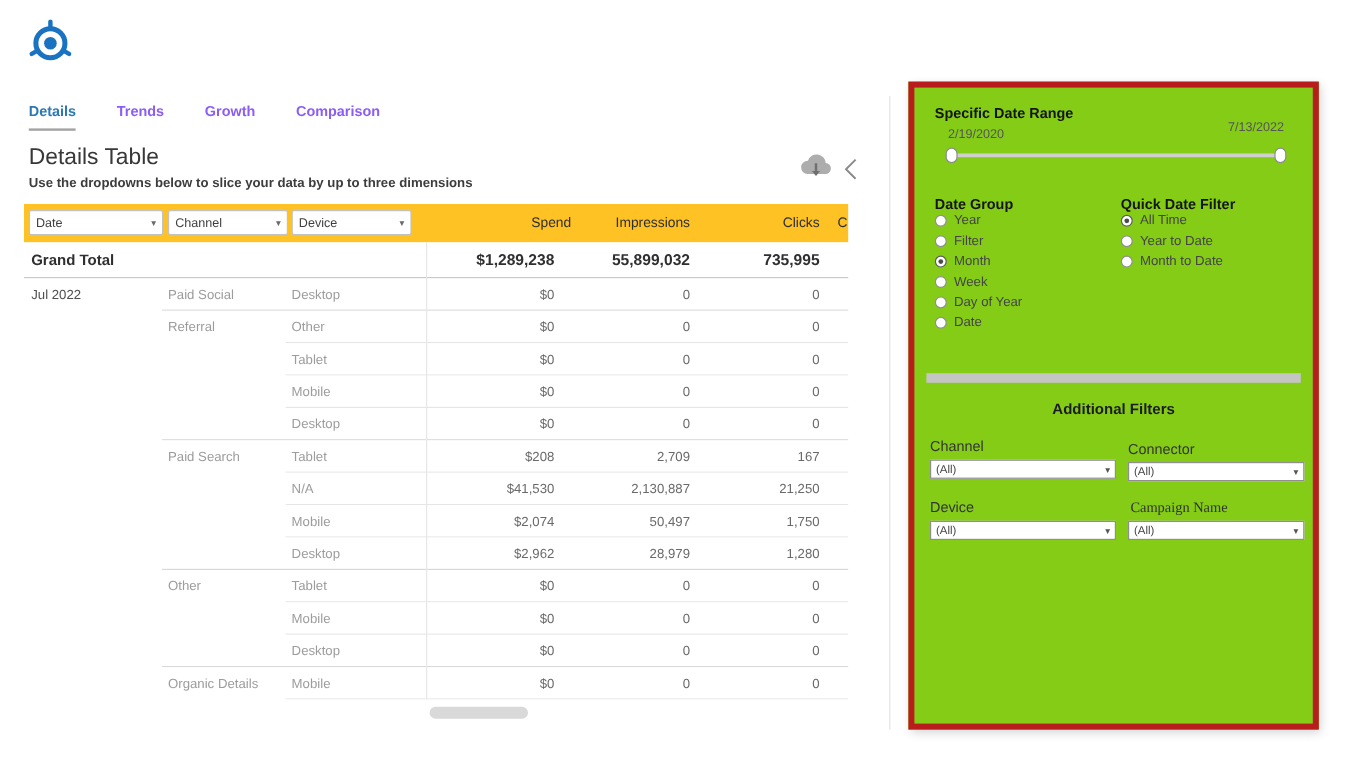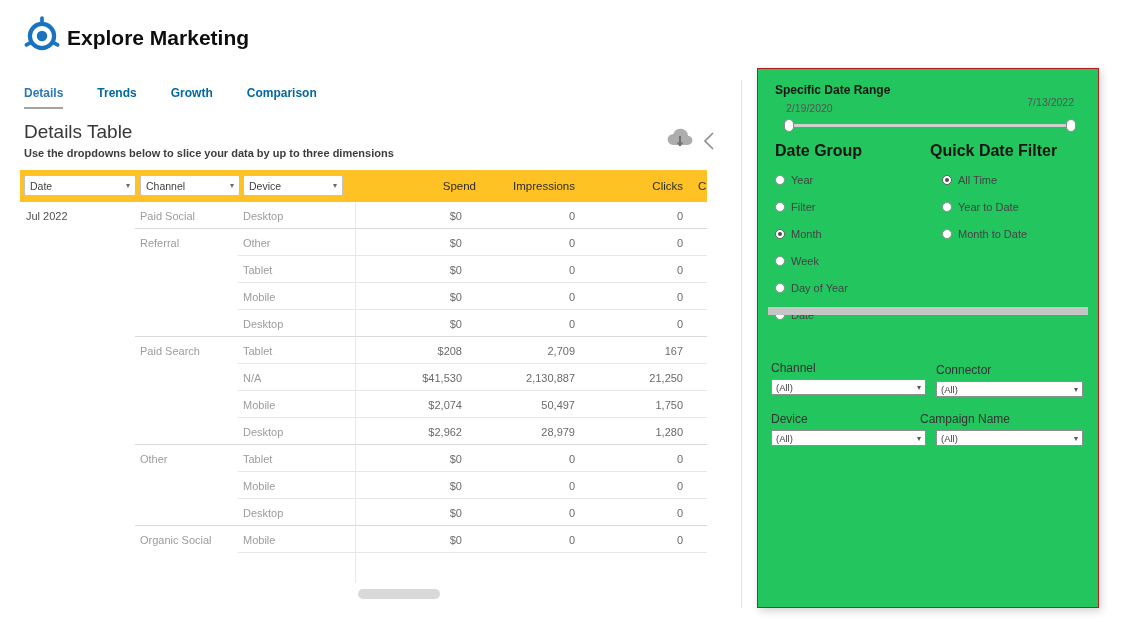--- a/index.html
+++ b/index.html
@@ -6,21 +6,21 @@
   body { margin:0; background:#ffffff; }
   .canvas { position:relative; width:1132px; height:636px; background:#ffffff;
             font-family:"Liberation Sans","DejaVu Sans",sans-serif; overflow:hidden; }
 
   
   .app-header { position:absolute; left:22px; top:16px; display:flex; align-items:center; gap:5px; }
   .app-title { font-size:21px; font-weight:700; color:#0e0e0e; margin:0; }
 
   
   .tab-bar { position:absolute; left:24px; top:86px; display:flex; gap:34px; }
-  .tab { font-size:12px; font-weight:700; color:#0369a1; padding-bottom:7px; cursor:pointer; }
+  .tab { font-size:12px; font-weight:700; color:#8b5cf6; padding-bottom:7px; cursor:pointer; }
   .tab.active { color:#2b78b5; border-bottom:2px solid #a3a3a3; }
 
   
   .sec-title { position:absolute; left:24px; top:121px; font-size:19px; color:#383838; }
   .sec-sub   { position:absolute; left:24px; top:147px; font-size:11px; color:#3d3d3d;font-weight:bold; }
 
   .dl-icon { position:absolute; left:664px; top:127px; width:32px; height:26px; cursor:pointer; }
   .collapse-icon { position:absolute; left:702px; top:130px; width:14px; height:22px; cursor:pointer; }
 
   
@@ -51,49 +51,49 @@
   .sep-dev::after  { left:218px; background:#e6e6e6; }
   .sep-chan::after { left:115px; background:#d9d9d9; }
   .vline { position:absolute; left:335px; top:32px; bottom:0; width:1px; background:#e7e7e7; }
 
   .hscroll-thumb { position:absolute; left:358px; top:589px; width:82px; height:10px;
                    background:#d9d9d9; border-radius:5px; cursor:pointer; }
 
   .divider-v { position:absolute; left:741px; top:80px; height:528px; width:1px; background:#e3e3e3; }
 
   
-  .panel { position:absolute; left:757px; top:68px; width:342px; height:540px; background:#22c55e;
-           border:1px solid #b91c1c; box-shadow:2px 3px 8px rgba(0,0,0,0.18); }
+  .panel { position:absolute; left:757px; top:68px; width:342px; height:540px; background:#84cc16;
+           border:5px solid #b91c1c; box-shadow:2px 3px 8px rgba(0,0,0,0.18); }
   .p-h1 { position:absolute; left:17px; top:14px; font-size:12px; font-weight:700; color:#141414; }
   .p-date-start { position:absolute; left:28px; top:33px; font-size:10.5px; color:#555; }
   .p-date-end   { position:absolute; right:24px; top:27px; font-size:10.5px; color:#555; }
   .slider { position:absolute; left:30px; right:26px; top:50px; height:14px; }
   .slider-track { position:absolute; left:0; right:0; top:5px; height:3px; background:#cfcfcf; border-radius:2px; }
   .handle { position:absolute; top:0; width:10px; height:13px; background:#fff; border:1px solid #8d8d8d;
             border-radius:5px; cursor:pointer; }
   .handle.hl { left:-4px; } .handle.hr { right:-4px; }
 
-  .p-h2 { position:absolute; top:73px; font-size:16px; font-weight:700; color:#141414; }
+  .p-h2 { position:absolute; top:90px; font-size:12px; font-weight:700; color:#141414; }
   .dg-title { left:17px; } .qf-title { left:172px; }
-  .radio-col { position:absolute; top:105px; display:flex; flex-direction:column; gap:15px; }
-  .radio-col.dg { left:17px; } .radio-col.qf { left:184px; }
+  .radio-col { position:absolute; top:105px; display:flex; flex-direction:column; gap:5px; }
+  .radio-col.dg { left:17px; } .radio-col.qf { left:172px; }
   .ropt { display:flex; align-items:center; gap:6px; height:12px; font-size:11px; color:#444; cursor:pointer; }
   .radio { width:10px; height:10px; border:1px solid #8f8f8f; border-radius:50%; background:#fff; position:relative; flex:0 0 auto; }
   .radio.checked { border-color:#5f5f5f; }
   .radio.checked::after { content:""; position:absolute; left:2px; top:2px; width:4px; height:4px;
                           border-radius:50%; background:#4c4c4c; }
 
   .p-scrollbar { position:absolute; left:10px; right:10px; top:238px; height:8px; background:#c5c5c5; cursor:pointer; }
   .p-h3 { position:absolute; left:0; right:0; top:261px; text-align:center; font-size:12.5px; font-weight:700; color:#1c1c1c; }
 
   .f-label { position:absolute; font-size:12px; color:#333; }
   .fl-channel  { left:13px;  top:292px; }
   .fl-connector{ left:178px; top:294px; }
   .fl-device   { left:13px;  top:343px; }
-  .fl-campaign { left:162px; top:343px; }
+  .fl-campaign { left:180px; top:343px;font-family:Liberation Serif, serif; }
   .sel { position:absolute; height:16px; border:1px solid #8f8f8f; background:#fff;
          display:flex; align-items:center; justify-content:space-between; padding:1px 4px;
          font-size:9.5px; color:#444; cursor:pointer; }
   .sel-channel  { left:13px;  top:310px; width:155px; }
   .sel-connector{ left:178px; top:312px; width:147px; }
   .sel-device   { left:13px;  top:361px; width:155px; }
   .sel-campaign { left:178px; top:361px; width:147px; }
   .sel-caret { font-size:8px; color:#555; }
 </style>
 </head>
@@ -104,21 +104,20 @@
   <div class="app-header">
     <span>
       <svg width="40" height="40" viewBox="0 0 38 38">
         <circle cx="19" cy="19" r="11.5" fill="none" stroke="#1A73C1" stroke-width="4"></circle>
         <circle cx="19" cy="19" r="5" fill="#1A73C1"></circle>
         <line x1="19" y1="6" x2="19" y2="2" stroke="#1A73C1" stroke-width="3.5" stroke-linecap="round"></line>
         <line x1="7.7" y1="25.5" x2="4.2" y2="27.5" stroke="#1A73C1" stroke-width="3.5" stroke-linecap="round"></line>
         <line x1="30.3" y1="25.5" x2="33.8" y2="27.5" stroke="#1A73C1" stroke-width="3.5" stroke-linecap="round"></line>
       </svg>
     </span>
-    <h1 class="app-title">Explore Marketing</h1>
   </div>
 
   <div class="tab-bar">
     <div class="tab active">Details</div>
     <div class="tab">Trends</div>
     <div class="tab">Growth</div>
     <div class="tab">Comparison</div>
   </div>
 
   <div class="sec-title">Details Table</div>
@@ -150,20 +149,29 @@
       <div class="dd dd-dev">
         <span>Device</span>
         <span class="caret">▾</span>
       </div>
       <div class="mh mh-spend">Spend</div>
       <div class="mh mh-impr">Impressions</div>
       <div class="mh mh-clicks">Clicks</div>
       <div class="mh mh-cut">C</div>
     </div>
 
+    <div class="row gt">
+      <div class="c-date">Grand Total</div>
+      <div class="c-chan"></div>
+      <div class="c-dev"></div>
+      <div class="c-num">$1,289,238</div>
+      <div class="c-num">55,899,032</div>
+      <div class="c-num">735,995</div>
+      <div></div>
+    </div>
 
     <div class="row sep-chan">
       <div class="c-date">Jul 2022</div>
       <div class="c-chan">Paid Social</div>
       <div class="c-dev">Desktop</div>
       <div class="c-num">$0</div>
       <div class="c-num">0</div>
       <div class="c-num">0</div>
       <div></div>
     </div>
@@ -261,21 +269,21 @@
       <div class="c-date"></div>
       <div class="c-chan"></div>
       <div class="c-dev">Desktop</div>
       <div class="c-num">$0</div>
       <div class="c-num">0</div>
       <div class="c-num">0</div>
       <div></div>
     </div>
     <div class="row sep-dev">
       <div class="c-date"></div>
-      <div class="c-chan">Organic Social</div>
+      <div class="c-chan">Organic Details</div>
       <div class="c-dev">Mobile</div>
       <div class="c-num">$0</div>
       <div class="c-num">0</div>
       <div class="c-num">0</div>
       <div></div>
     </div>
 
     <div class="vline"></div>
   </div>
 
@@ -330,20 +338,21 @@
         <span class="radio"></span>
         <span>Year to Date</span>
       </label>
       <label class="ropt">
         <span class="radio"></span>
         <span>Month to Date</span>
       </label>
     </div>
 
     <div class="p-scrollbar"></div>
+    <div class="p-h3">Additional Filters</div>
 
     <div class="f-label fl-channel">Channel</div>
     <div class="sel sel-channel">
       <span>(All)</span>
       <span class="sel-caret">▾</span>
     </div>
 
     <div class="f-label fl-connector">Connector</div>
     <div class="sel sel-connector">
       <span>(All)</span>

